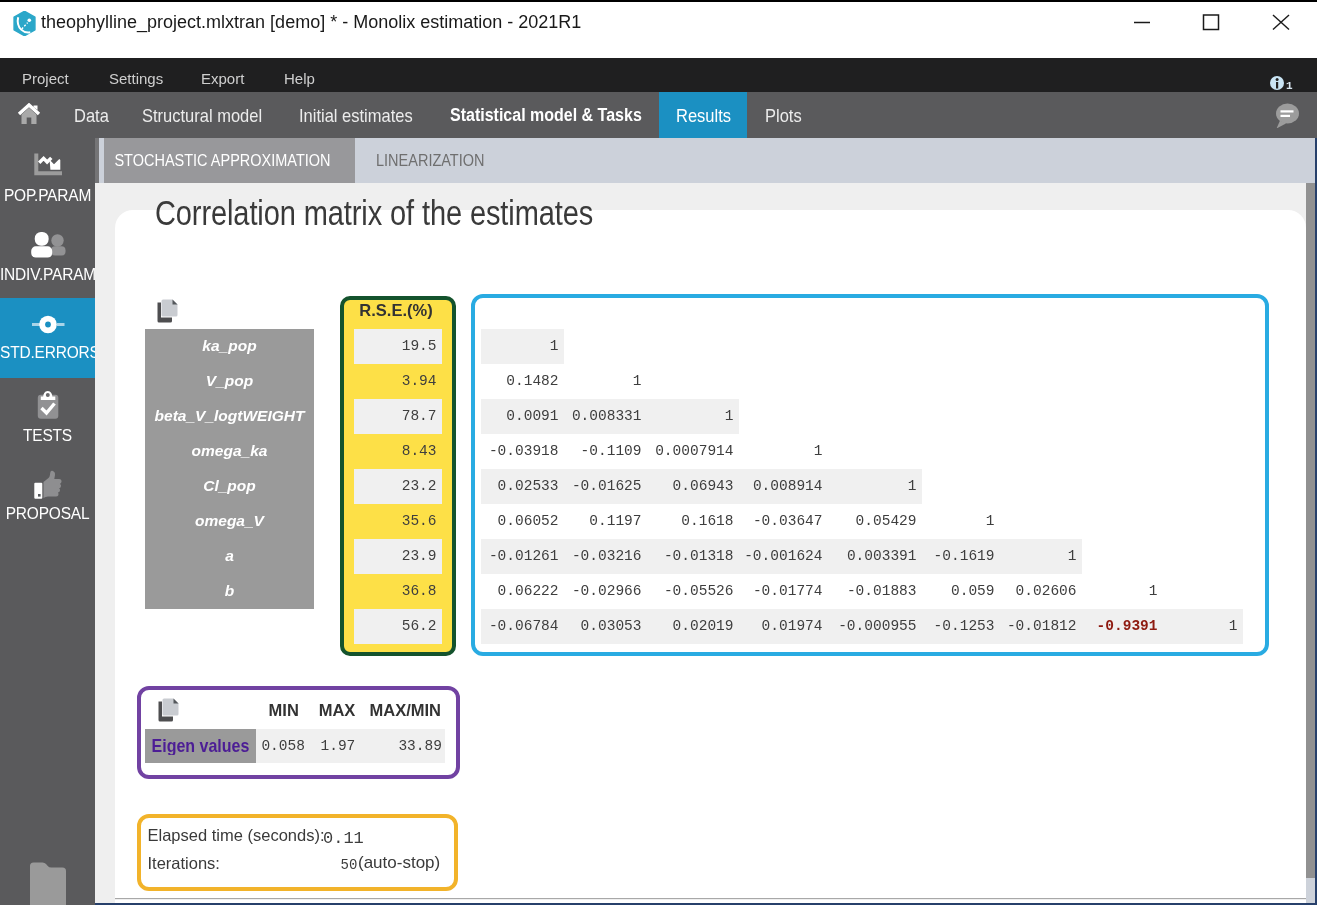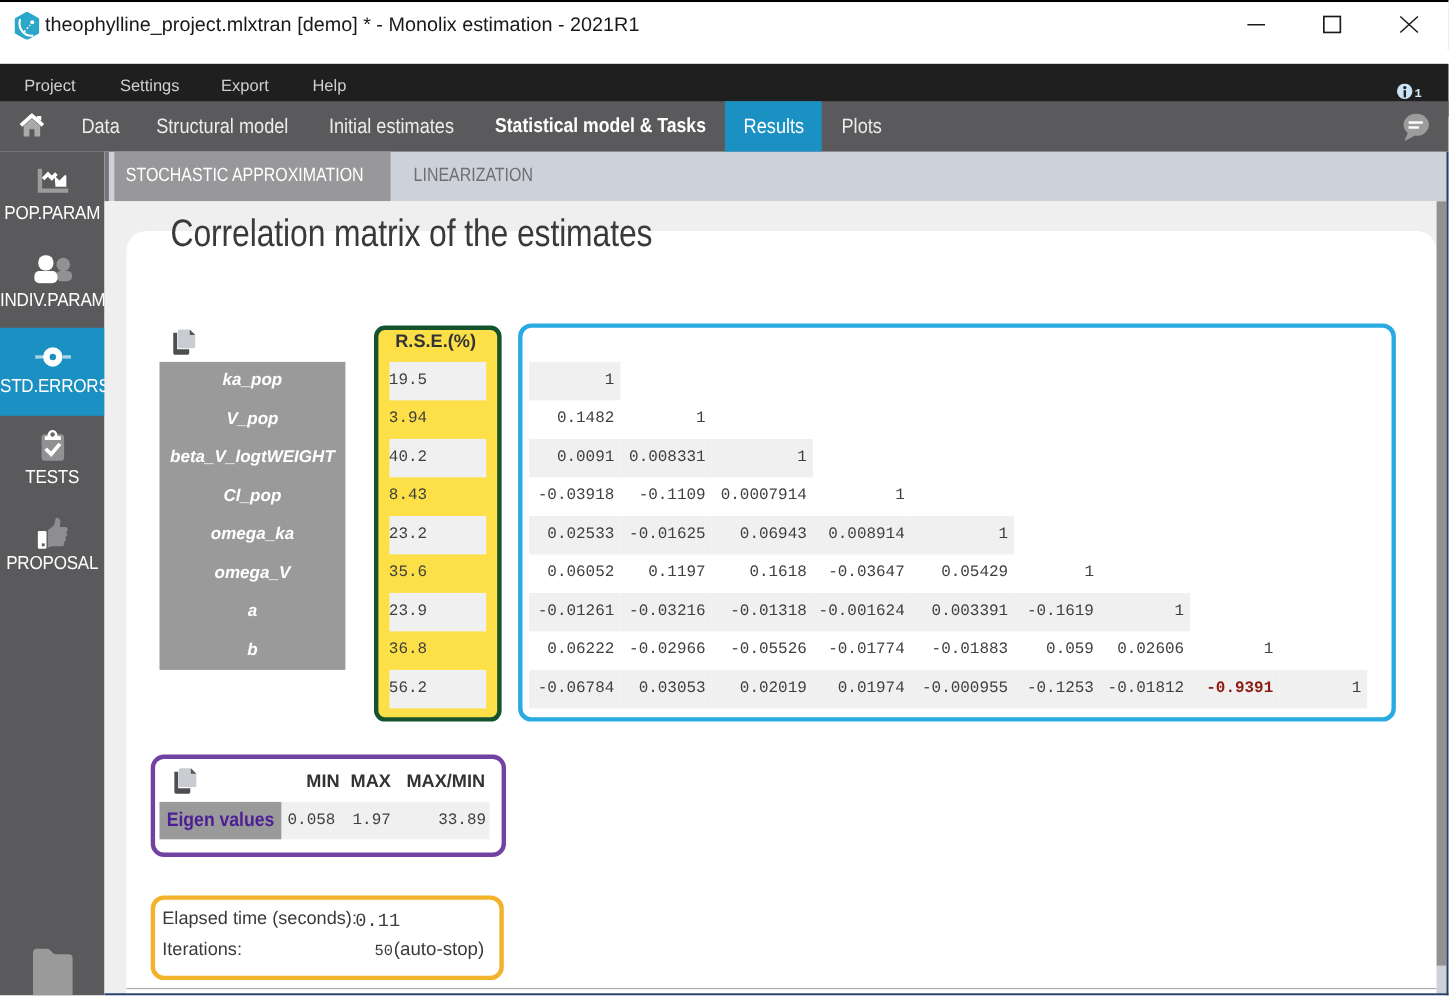--- a/index.html
+++ b/index.html
@@ -25,21 +25,21 @@
 #card{left:20px;top:27px;width:1191px;height:689px;background:#fff;border-radius:18px 18px 0 0;border-bottom:1.5px solid #a8a8a8;}
 #whitebottom{left:20px;top:717px;width:1191px;height:5px;background:#fff;}
 #heading{left:60px;top:10.7px;font-size:29px;color:#3a3a3a;letter-spacing:-0.1px;transform:scaleY(1.2);transform-origin:left top;}
 
 #rowlabels{left:50px;top:145.5px;width:169px;background:#9a9a9a;font-style:italic;}
 #rowlabels div{height:35px;line-height:34px;text-align:center;color:#fff;font-weight:bold;font-size:15.5px;}
 .mono{font-family:"Liberation Mono",monospace;font-size:14.5px;color:#3e3e3e;}
 #rsebox{left:245px;top:113px;width:116px;height:360px;border:4px solid #14532d;border-radius:10px;background:#fde047;}
 #rsehead{left:-2px;top:0.5px;width:108px;text-align:center;font-weight:bold;font-size:16.5px;color:#333;}
 #rsecells{left:9.5px;top:28.5px;width:88.5px;}
-#rsecells div{height:35px;line-height:35px;padding-right:5.5px;}
+#rsecells div{height:35px;line-height:35px;text-align:right;padding-right:5.5px;}
 #matbox{left:376px;top:111px;width:798px;height:362px;border:4px solid #29abe2;border-radius:12px;background:#fff;}
 #matrows{left:385.5px;top:145.5px;}
 .mrow{position:absolute;left:0;display:flex;}
 .mrow span{display:block;height:35px;line-height:35px;text-align:right;padding-right:5.5px;}
 .g{background:#f0f0f0;}
 .red{color:#8e1a10;font-weight:bold;}
 
 #eigenbox{left:41.5px;top:503px;width:323px;height:93px;border:4.5px solid #7142a2;border-radius:12px;background:#fff;}
 
 #elapsedbox{left:41.5px;top:631px;width:321px;height:77px;border:4.5px solid #f2b32a;border-radius:12px;background:#fff;}
@@ -158,32 +158,32 @@
 
   <svg class="abs" style="left:61px;top:116px" width="22" height="24" viewBox="0 0 22 24">
     <path d="M1.5 3.5 L5 3.5 L5 18.5 L16 18.5 L16 22 a1.5 1.5 0 0 1 -1.5 1.5 L3 23.5 a1.5 1.5 0 0 1 -1.5 -1.5 Z" fill="#4e4e50"></path>
     <path d="M7 0.5 L16.5 0.5 L21.5 5.5 L21.5 16 a1.5 1.5 0 0 1 -1.5 1.5 L7 17.5 a1.5 1.5 0 0 1 -1.5 -1.5 L5.5 2 a1.5 1.5 0 0 1 1.5 -1.5 Z" fill="#c9ccd1"></path>
     <path d="M16.5 0.5 L21.5 5.5 L16.5 5.5 Z" fill="#55585c"></path>
   </svg>
   <div id="rowlabels" class="abs">
     <div>ka_pop</div>
       <div>V_pop</div>
       <div>beta_V_logtWEIGHT</div>
+      <div>omega_ka</div>
       <div>Cl_pop</div>
-      <div>omega_ka</div>
       <div>omega_V</div>
       <div>a</div>
       <div>b</div>
   </div>
   <div id="rsebox" class="abs">
     <div id="rsehead" class="abs">R.S.E.(%)</div>
     <div id="rsecells" class="abs mono">
       <div class="g">19.5</div>
         <div>3.94</div>
-        <div class="g">40.2</div>
+        <div class="g">78.7</div>
         <div>8.43</div>
         <div class="g">23.2</div>
         <div>35.6</div>
         <div class="g">23.9</div>
         <div>36.8</div>
         <div class="g">56.2</div>
     </div>
   </div>
   <div id="matbox" class="abs"></div>
   <div id="matrows" class="abs mono">
@@ -251,21 +251,21 @@
         <span class="g" style="width:80px">1</span>
       </div>
   </div>
 
   <div id="eigenbox" class="abs"></div>
   <svg class="abs" style="left:62px;top:515px" width="22" height="24" viewBox="0 0 22 24">
     <path d="M1.5 3.5 L5 3.5 L5 18.5 L16 18.5 L16 22 a1.5 1.5 0 0 1 -1.5 1.5 L3 23.5 a1.5 1.5 0 0 1 -1.5 -1.5 Z" fill="#4e4e50"></path>
     <path d="M7 0.5 L16.5 0.5 L21.5 5.5 L21.5 16 a1.5 1.5 0 0 1 -1.5 1.5 L7 17.5 a1.5 1.5 0 0 1 -1.5 -1.5 L5.5 2 a1.5 1.5 0 0 1 1.5 -1.5 Z" fill="#c9ccd1"></path>
     <path d="M16.5 0.5 L21.5 5.5 L16.5 5.5 Z" fill="#55585c"></path>
   </svg>
-  <div class="abs" style="left:163.7px;top:518px;width:50px;text-align:right;font-weight:bold;font-size:16.5px;color:#333">MIN</div>
+  <div class="abs" style="left:163.7px;top:518px;width:50px;text-align:center;font-weight:bold;font-size:16.5px;color:#333">MIN</div>
   <div class="abs" style="left:217px;top:518px;width:50px;text-align:center;font-weight:bold;font-size:16.5px;color:#333">MAX</div>
   <div class="abs" style="left:274.5px;top:518px;width:68px;text-align:center;font-weight:bold;font-size:16.5px;color:#333">MAX/MIN</div>
   <div class="abs" style="left:50.4px;top:545.5px;width:110.2px;height:34px;line-height:34px;background:#9a9a9a;color:#4c1d95;font-weight:bold;font-size:16px;text-align:center"><span style="display:inline-block;transform:scaleY(1.12)">Eigen values</span></div>
   <div class="abs g" style="left:160.6px;top:545.5px;width:189px;height:34px;"></div>
   <div class="abs mono" style="left:166.4px;top:545.5px;height:34px;line-height:34px">0.058</div>
   <div class="abs mono" style="left:225.5px;top:545.5px;height:34px;line-height:34px">1.97</div>
   <div class="abs mono" style="left:303.4px;top:545.5px;height:34px;line-height:34px">33.89</div>
 
   <div id="elapsedbox" class="abs"></div>
   <div class="abs etxt" style="left:52.5px;top:643.2px;font-size:16.5px">Elapsed time (seconds):</div>

